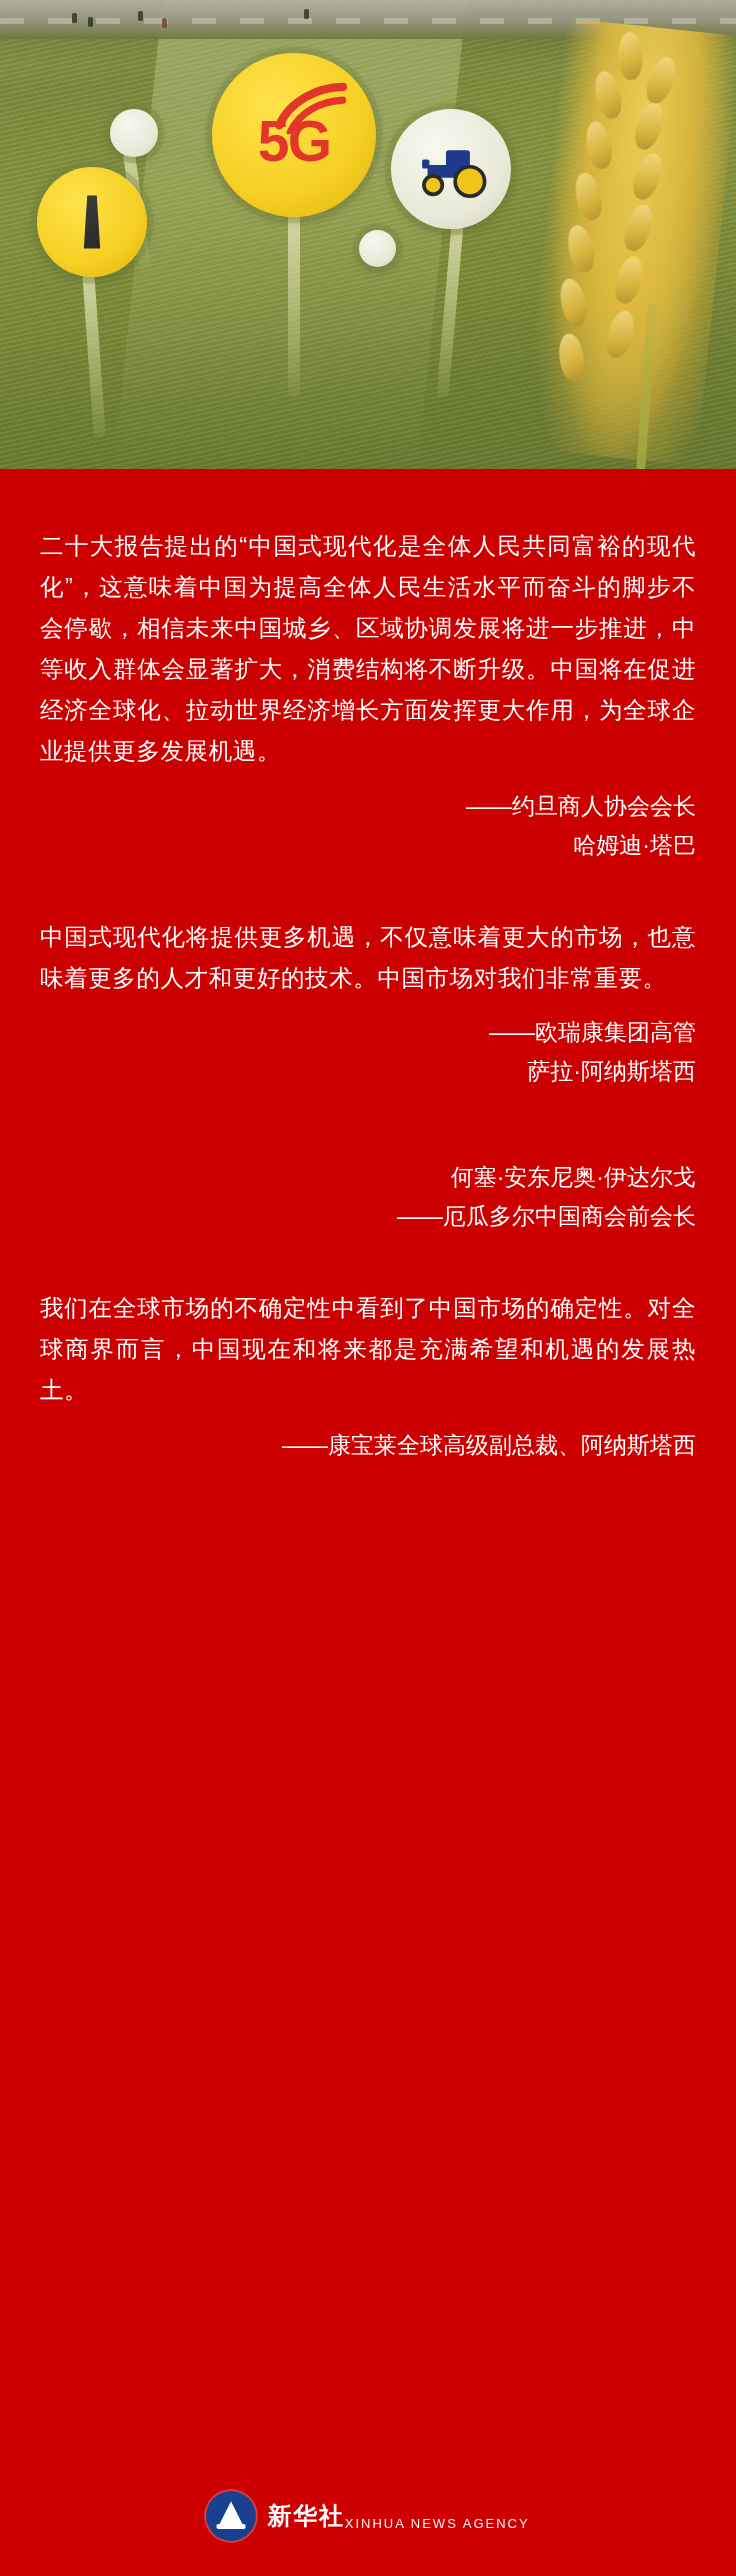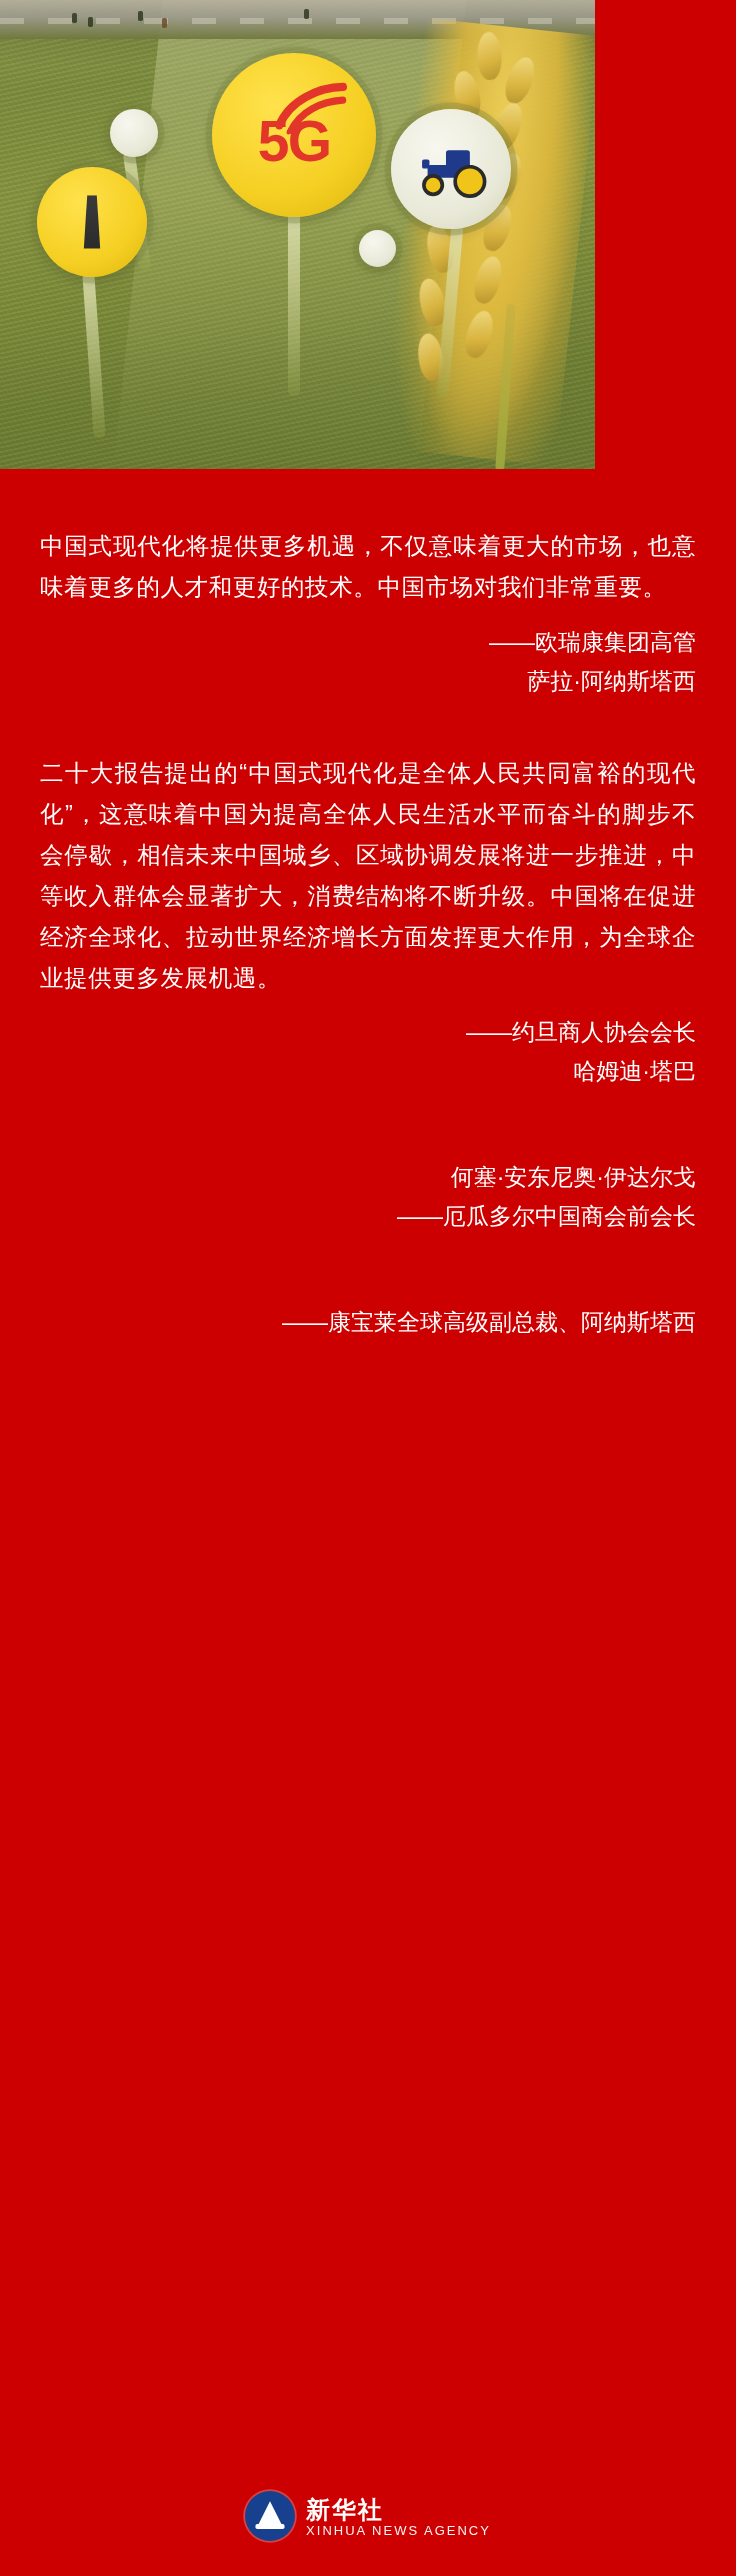--- a/index.html
+++ b/index.html
@@ -15,21 +15,21 @@
     height: 2576px;
     position: relative;
     background: #cc0000;
     overflow: hidden;
     margin: 0 auto;
   }
 
   
   .hero {
     position: relative;
-    width: 595px;
+    width: 736px;
     height: 469px;
     overflow: hidden;
     background: #0f766e;
   }
   .hero-field {
     position: absolute;
     inset: 0;
     background:
       linear-gradient(180deg, rgba(0,0,0,0.18) 0%, rgba(0,0,0,0) 14%),
       repeating-linear-gradient(168deg,
@@ -228,22 +228,23 @@
     content: "";
     position: absolute;
     bottom: 12px; left: 50%;
     transform: translateX(-50%);
     width: 29px; height: 4.6px;
     background: #ffffff;
     border-radius: 1.8px;
   }
   .logo-text {
     display: flex;
-    flex-direction: column;
+    flex-direction: row;
     justify-content: center;
+    align-items: flex-end;
   }
   .logo-cn {
     font-size: 24px;
     color: #ffffff;
     letter-spacing: 1.8px;
     line-height: 28px;
     font-weight: bold;
   }
   .logo-en {
     font-size: 13px;
@@ -313,43 +314,44 @@
       <div class="tower"></div>
     </div>
 
     <div class="motif white m-small"></div>
     <div class="motif white m-small2"></div>
   </div>
 
   <div class="content">
 
     <div class="quote-block">
+      <p class="quote-text">二十大报告提出的“中国式现代化是全体人民共同富裕的现代化”，这意味着中国为提高全体人民生活水平而奋斗的脚步不会停歇，相信未来中国城乡、区域协调发展将进一步推进，中等收入群体会显著扩大，消费结构将不断升级。中国将在促进经济全球化、拉动世界经济增长方面发挥更大作用，为全球企业提供更多发展机遇。</p>
+      <div class="attribution">
+        <span class="line">——约旦商人协会会长</span>
+        <span class="line">哈姆迪·塔巴</span>
+      </div>
+    </div>
+
+    <div class="quote-block">
       <p class="quote-text">中国式现代化将提供更多机遇，不仅意味着更大的市场，也意味着更多的人才和更好的技术。中国市场对我们非常重要。</p>
       <div class="attribution">
         <span class="line">——欧瑞康集团高管</span>
         <span class="line">萨拉·阿纳斯塔西</span>
       </div>
     </div>
 
     <div class="quote-block">
-      <p class="quote-text">二十大报告提出的“中国式现代化是全体人民共同富裕的现代化”，这意味着中国为提高全体人民生活水平而奋斗的脚步不会停歇，相信未来中国城乡、区域协调发展将进一步推进，中等收入群体会显著扩大，消费结构将不断升级。中国将在促进经济全球化、拉动世界经济增长方面发挥更大作用，为全球企业提供更多发展机遇。</p>
-      <div class="attribution">
-        <span class="line">——约旦商人协会会长</span>
-        <span class="line">哈姆迪·塔巴</span>
-      </div>
-    </div>
-
-    <div class="quote-block">
       <div class="attribution">
         <span class="line">何塞·安东尼奥·伊达尔戈</span>
         <span class="line">——厄瓜多尔中国商会前会长</span>
       </div>
     </div>
 
     <div class="quote-block">
+      <p class="quote-text">我们在全球市场的不确定性中看到了中国市场的确定性。对全球商界而言，中国现在和将来都是充满希望和机遇的发展热土。</p>
       <div class="attribution">
         <span class="line">——康宝莱全球高级副总裁、阿纳斯塔西</span>
       </div>
     </div>
 
   </div>
 
   <div class="footer">
     <div class="logo-mark">
       <div class="sail"></div>

